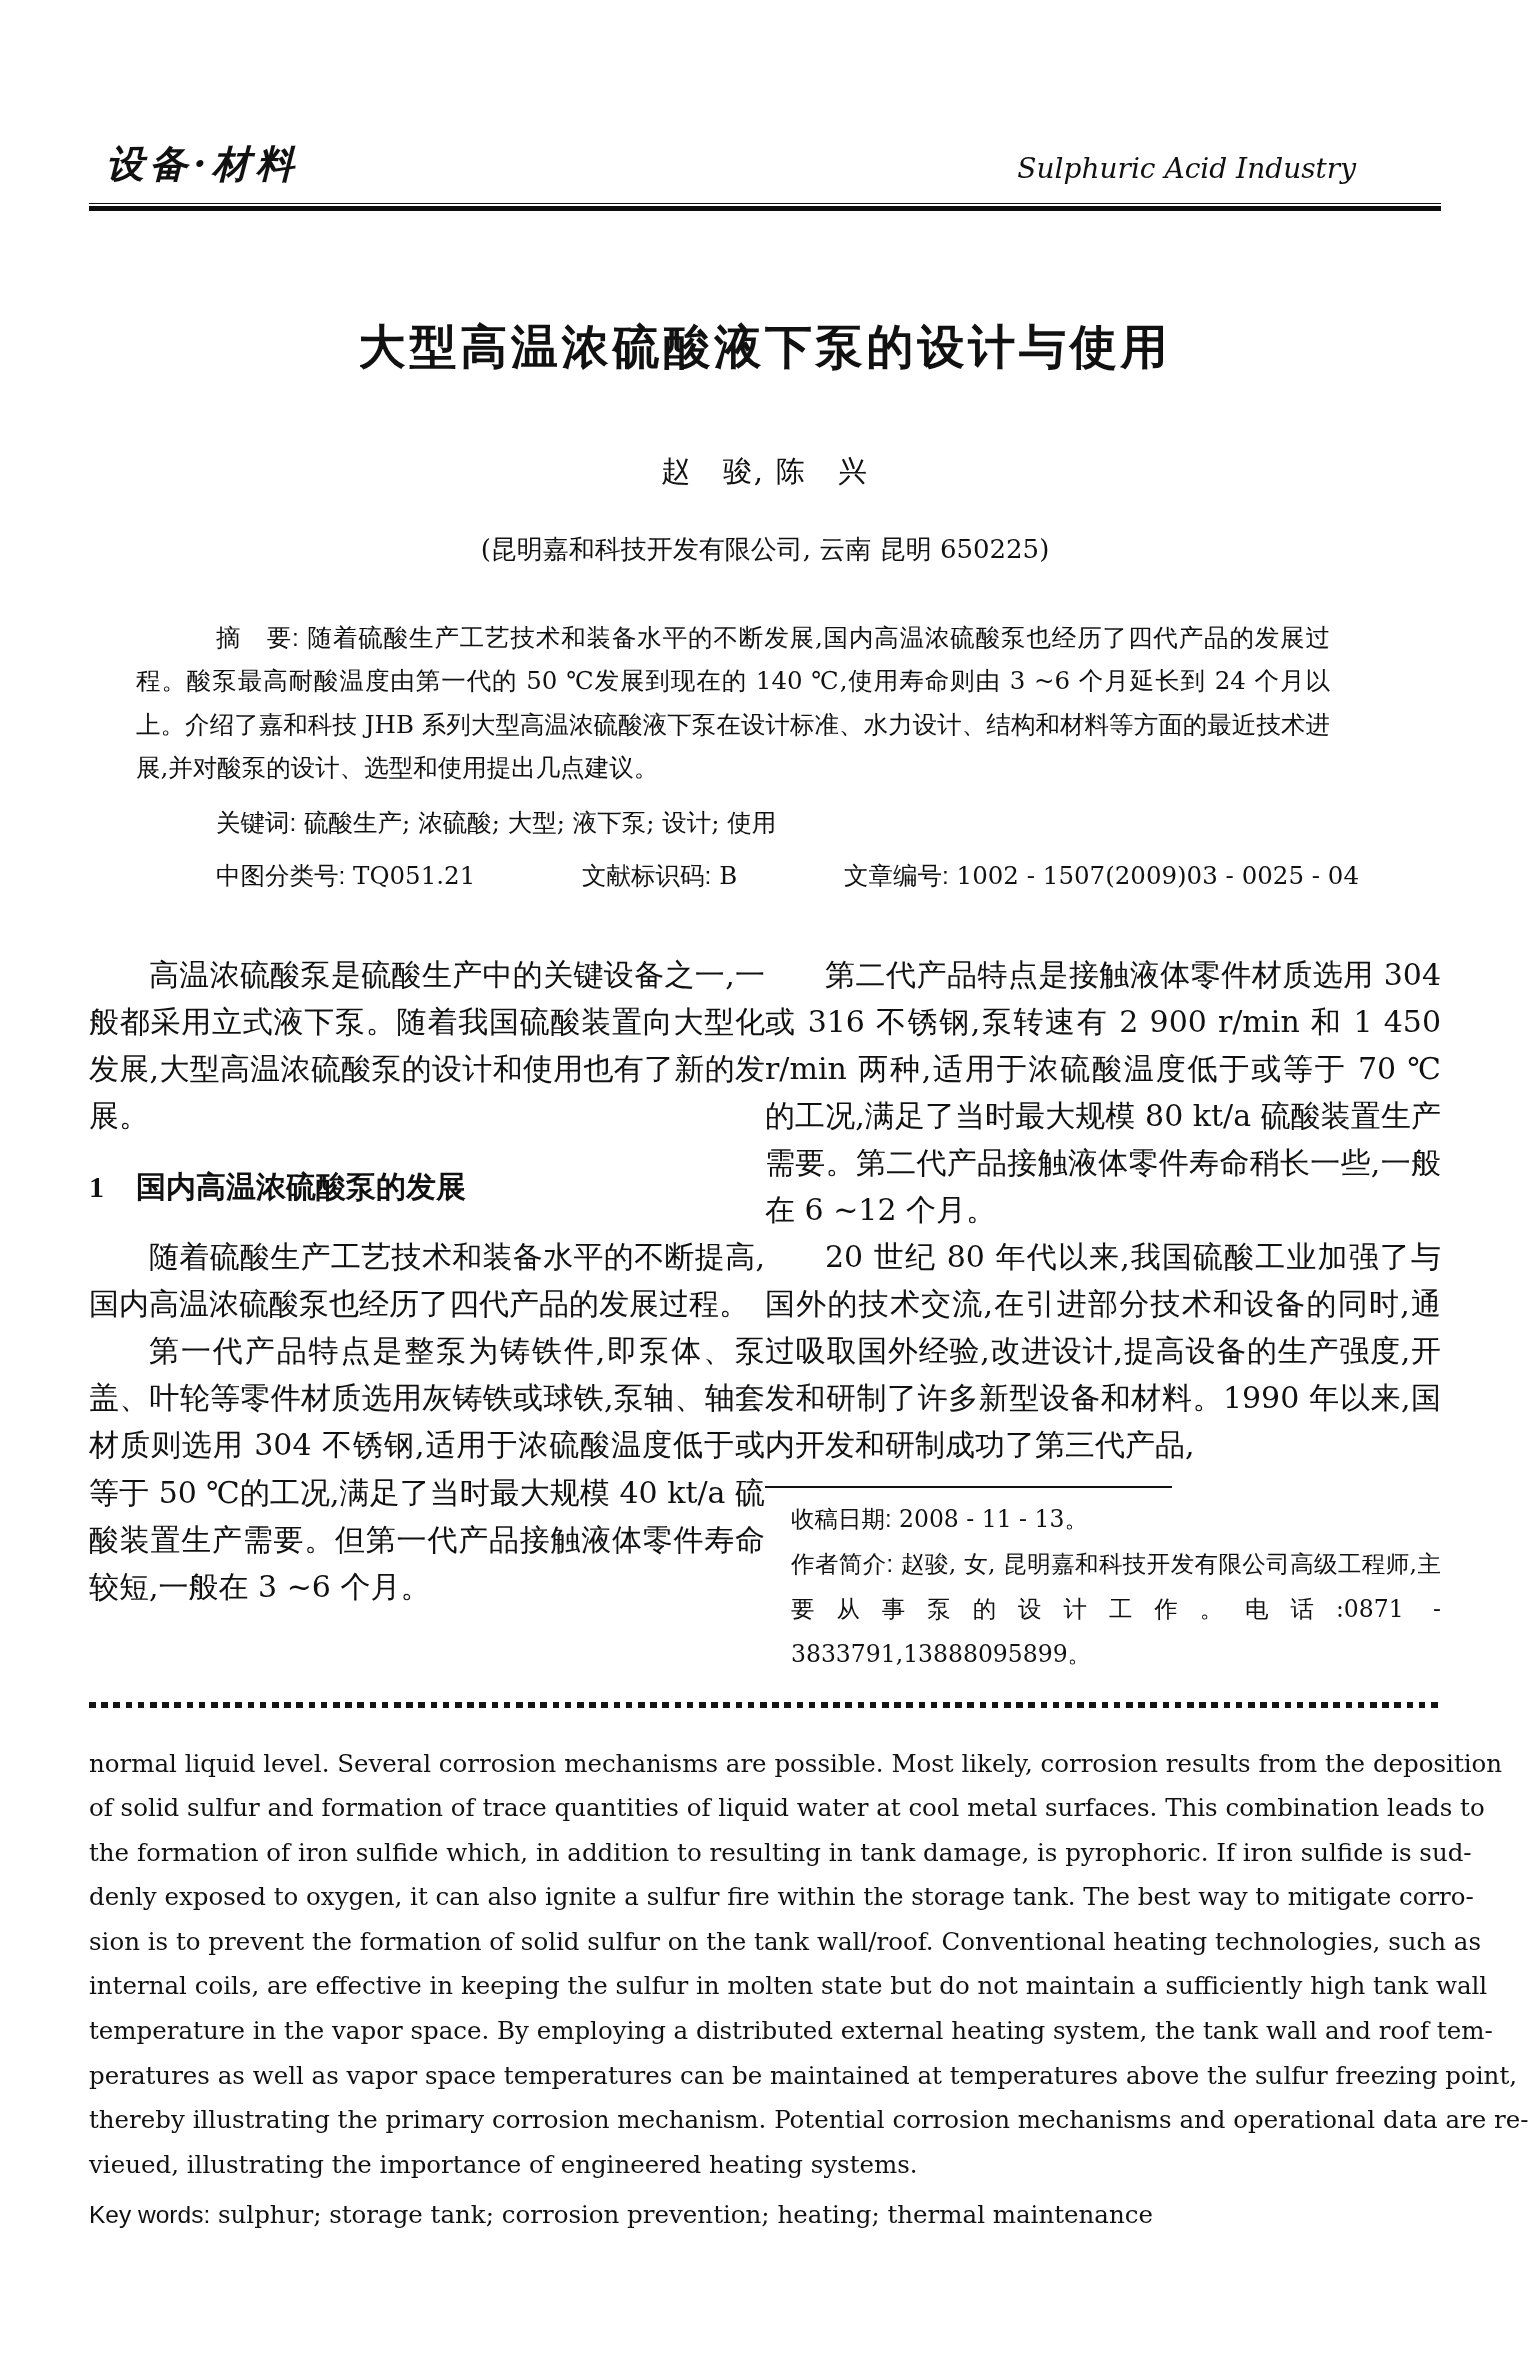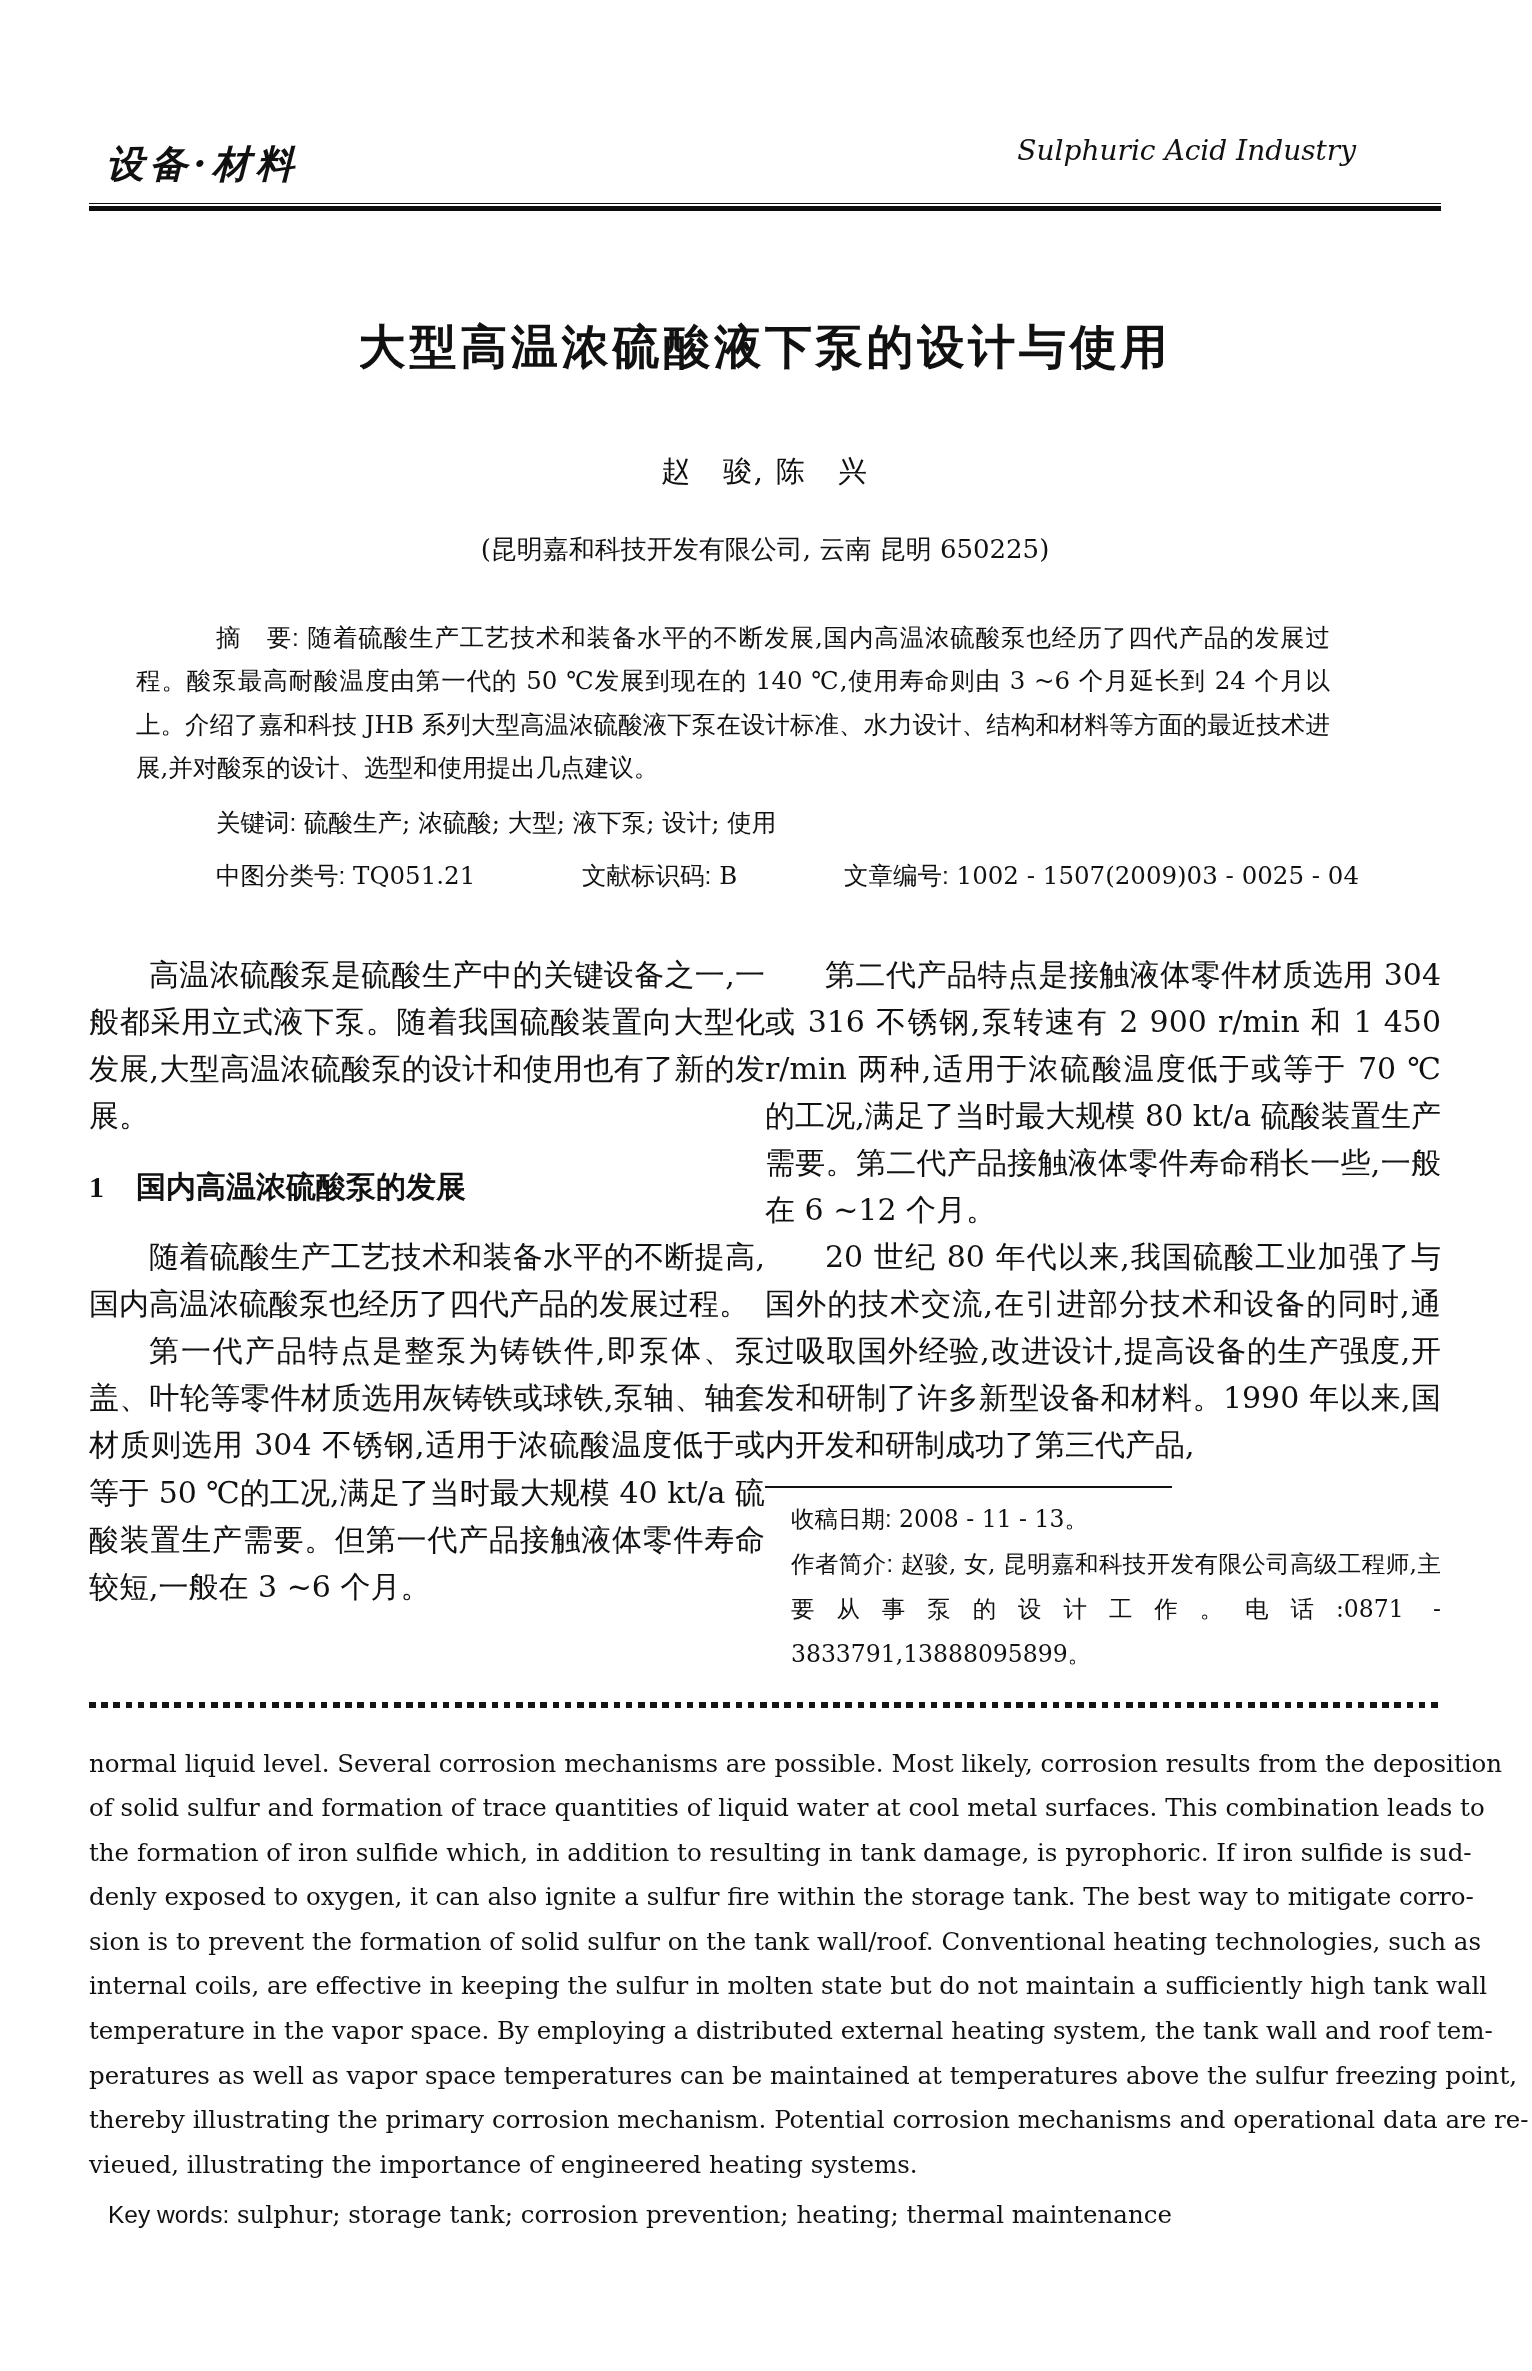--- a/index.html
+++ b/index.html
@@ -10,21 +10,21 @@
     margin: 0 auto;
     padding: 111px 92px 56px 89px;
     font-family: "DejaVu Serif", "Liberation Serif", serif;
     color: #111;
   }
 
   
   .header-row {
     display: flex;
     justify-content: space-between;
-    align-items: center;
+    align-items: flex-end;
   }
   .column-label {
     font-size: 38px;
     font-weight: bold;
     font-style: italic;
     letter-spacing: 5.6px;
     padding-left: 17px;
     margin-top: 28px;
     font-family: "DejaVu Serif", serif;
   }
@@ -117,21 +117,21 @@
     margin-top: 34px;
     font-size: 24.5px;
     line-height: 1.82;
   }
   .en-line {
     text-align: justify;
     text-align-last: justify;
     white-space: nowrap;
   }
   .en-line.last { text-align-last: left; white-space: normal; }
-  .en-keywords { margin-top: 5.6px; margin-left: 19px; }
+  .en-keywords { margin-top: 5.6px; }
 </style>
 </head>
 <body>
 
 <div class="header-row">
   <div class="column-label">设备·材料</div>
   <div class="journal-block">
     <div class="journal-en">Sulphuric Acid Industry</div>
   </div>
 </div>

